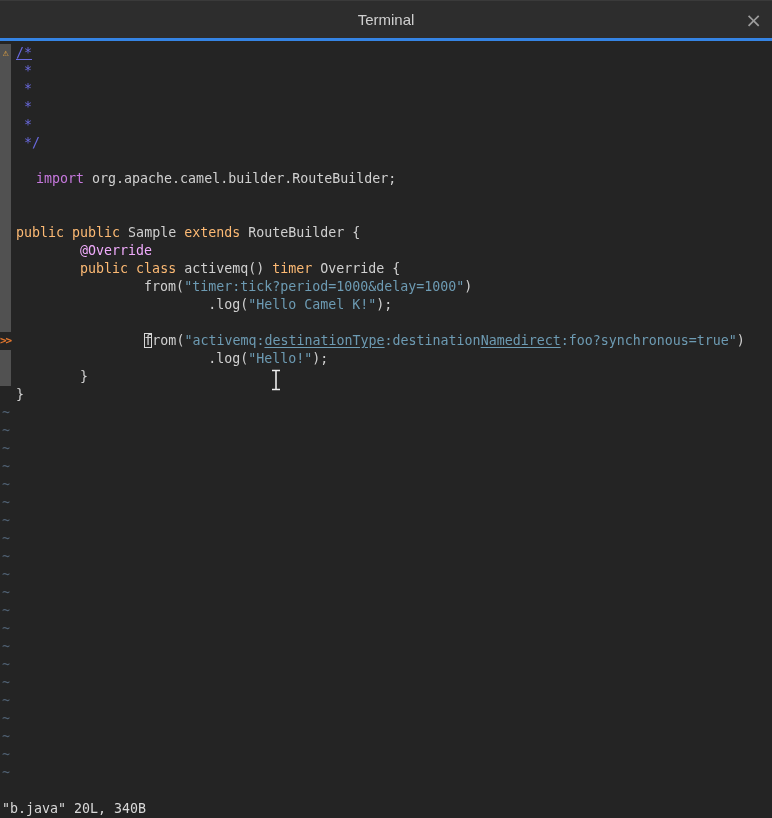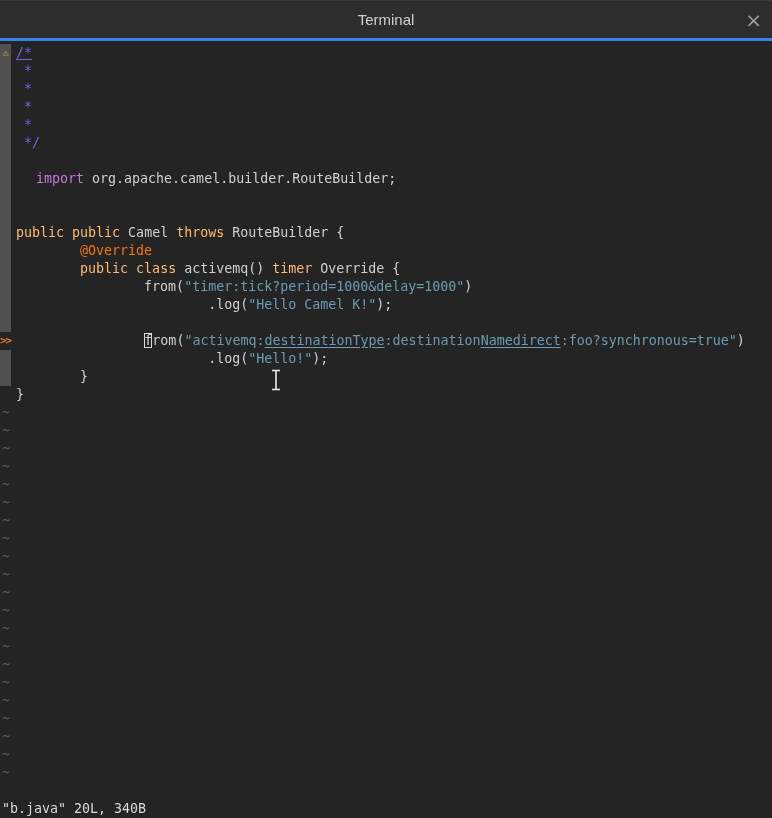--- a/index.html
+++ b/index.html
@@ -35,21 +35,21 @@
     flex:0 0 11px;margin-right:5px;height:18px;
     font-size:10px;line-height:17px;text-align:center;white-space:nowrap;overflow:visible;
   }
   .g-gray,.g-warn{background:#515151;}
   .g-warn{color:#e5a33f;}
   .g-sign{color:#e0762e;font-weight:bold;font-size:11px;letter-spacing:-1px;text-align:left;}
   .line-text{white-space:pre;}
   .tok-comment{color:#6a6ae0;}
   .tok-preproc{color:#c678dd;margin-left:20px;}
   .tok-kw{color:#fdba74;}
-  .tok-ann{color:#f97316;}
+  .tok-ann{color:#f0abfc;}
   .tok-string{color:#6d9bb3;}
   .tok-plain{color:#d0d0d0;}
   .u{text-decoration:underline;text-underline-offset:2px;}
   .cursor{outline:1px solid #d8d8d8;outline-offset:-1px;}
 
   .tilde-line{height:18px;color:#4f6072;padding-left:2px;}
 
   .statusline{
     margin-top:18px;height:18px;padding-left:2px;white-space:pre;color:#d8d8d8;
   }
@@ -105,21 +105,21 @@
         <div class="code-line">
           <span class="gutter g-gray"></span>
           <span class="line-text"></span>
         </div>
         <div class="code-line">
           <span class="gutter g-gray"></span>
           <span class="line-text"></span>
         </div>
         <div class="code-line">
           <span class="gutter g-gray"></span>
-          <span class="line-text"><span class="tok-kw">public</span><span class="tok-plain"> </span><span class="tok-kw">public</span><span class="tok-plain"> Camel </span><span class="tok-kw">throws</span><span class="tok-plain"> RouteBuilder {</span></span>
+          <span class="line-text"><span class="tok-kw">public</span><span class="tok-plain"> </span><span class="tok-kw">public</span><span class="tok-plain"> Sample </span><span class="tok-kw">extends</span><span class="tok-plain"> RouteBuilder {</span></span>
         </div>
         <div class="code-line">
           <span class="gutter g-gray"></span>
           <span class="line-text"><span class="tok-plain">        </span><span class="tok-ann">@Override</span></span>
         </div>
         <div class="code-line">
           <span class="gutter g-gray"></span>
           <span class="line-text"><span class="tok-plain">        </span><span class="tok-kw">public</span><span class="tok-plain"> </span><span class="tok-kw">class</span><span class="tok-plain"> activemq() </span><span class="tok-kw">timer</span><span class="tok-plain"> Override {</span></span>
         </div>
         <div class="code-line">

